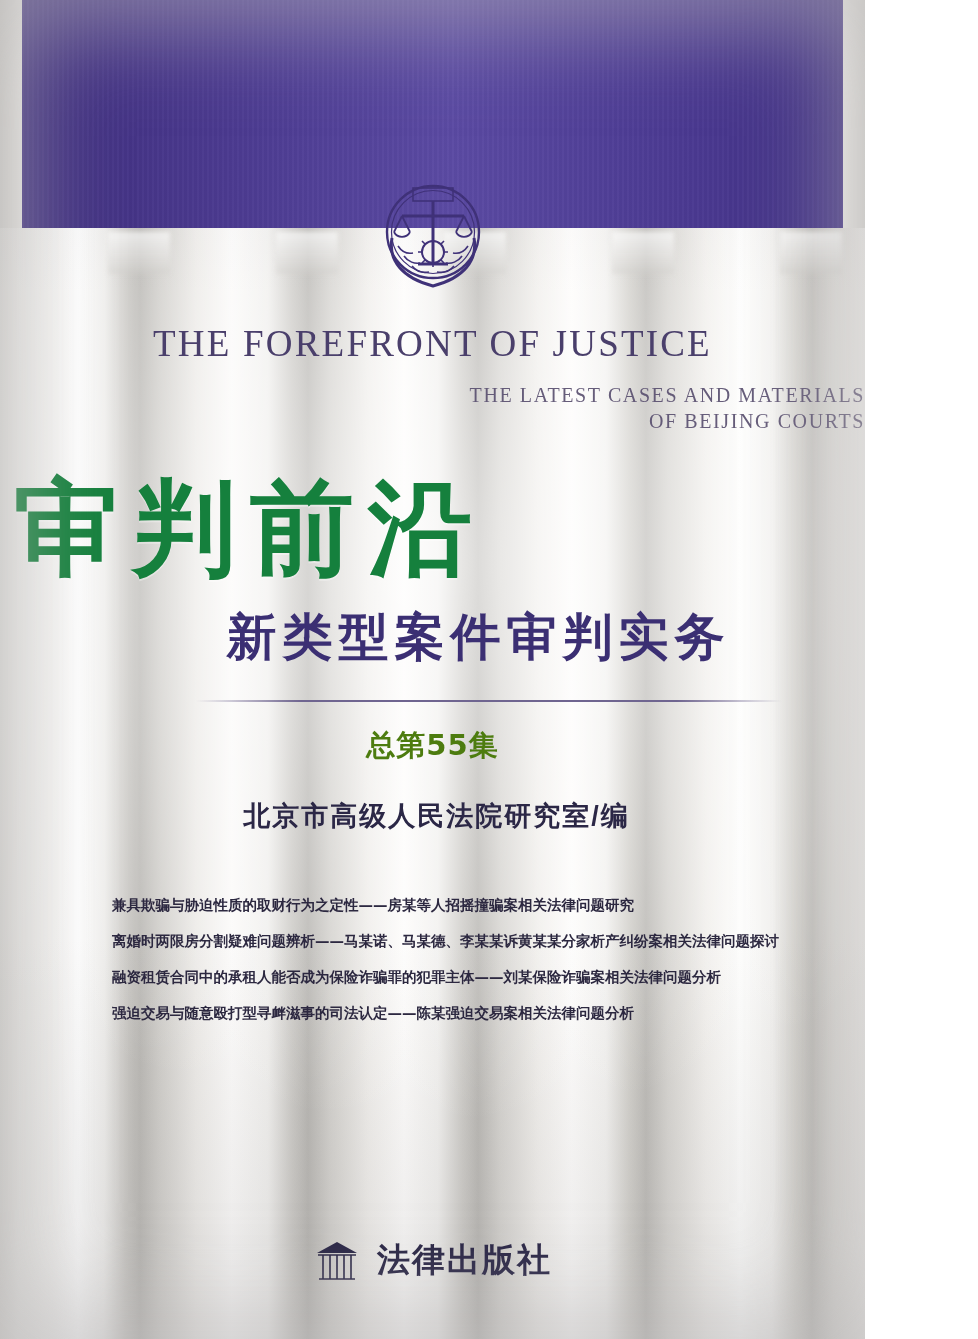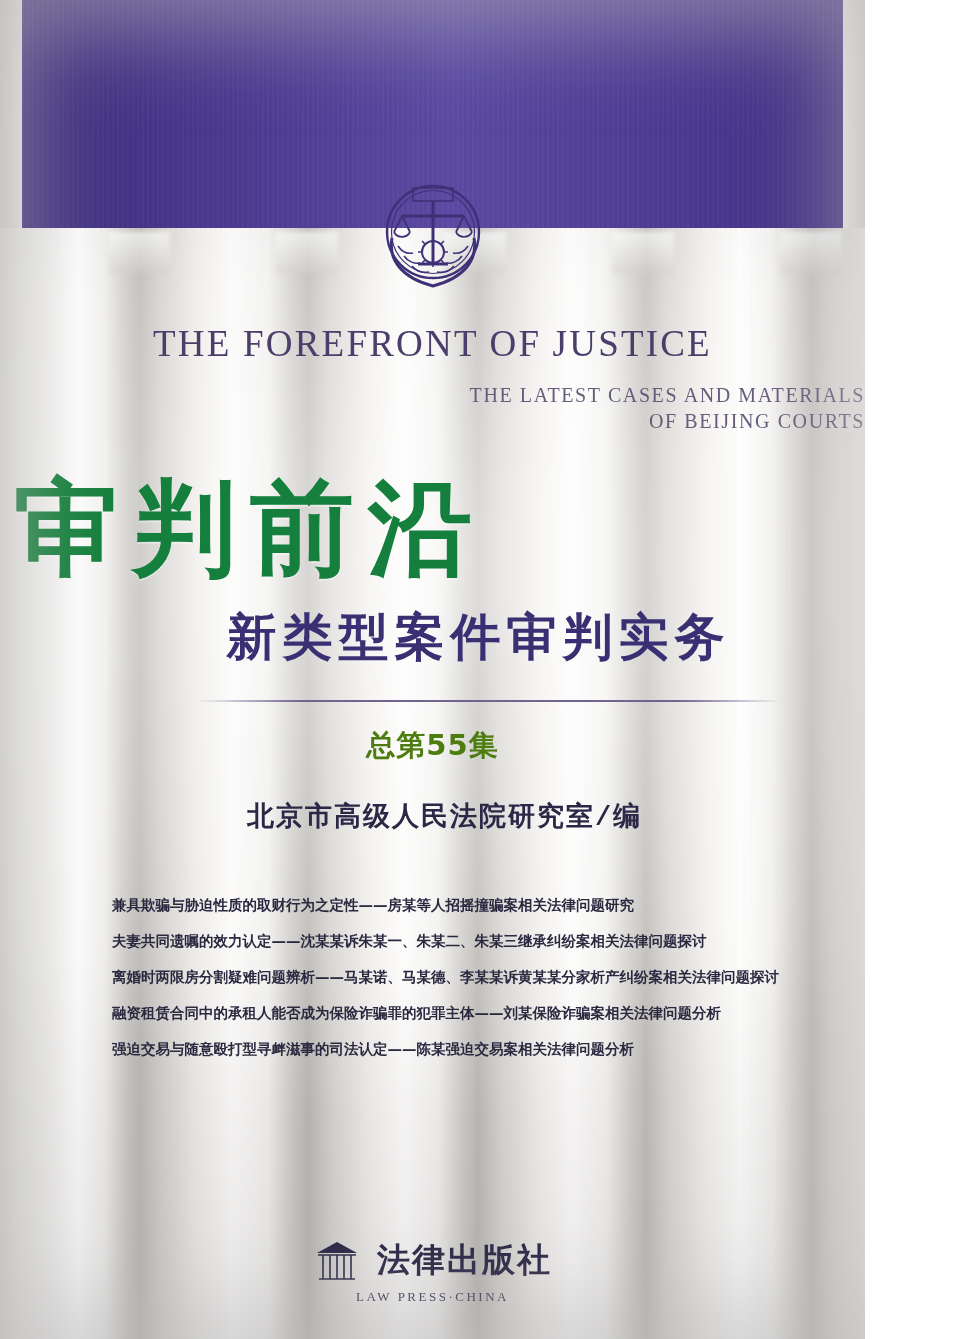--- a/index.html
+++ b/index.html
@@ -170,24 +170,24 @@
     text-align: center;
     font-family: "DejaVu Sans", sans-serif;
     font-weight: bold;
     font-size: 29px;
     letter-spacing: 1px;
     color: #4d7c0f;
   }
   .editor {
     position: absolute;
     top: 798px;
-    left: 12px;
-    width: 100%;
-    text-align: center;
-    font-family: Liberation Mono, monospace;
+    left: 4px;
+    width: 100%;
+    text-align: center;
+    font-family: Liberation Sans, sans-serif;
     font-weight: bold;
     font-size: 27px;
     letter-spacing: 2px;
     color: #2b2746;
   }
 
   
   .articles {
     position: absolute;
     top: 896px;
@@ -290,37 +290,35 @@
   <div class="cn-title">审判前沿</div>
   <div class="cn-sub">新类型案件审判实务</div>
 
   <div class="rule"></div>
 
   <div class="volume">总第55集</div>
   <div class="editor">北京市高级人民法院研究室/编</div>
 
   <div class="articles">
     <div class="article">兼具欺骗与胁迫性质的取财行为之定性——房某等人招摇撞骗案相关法律问题研究</div>
-    <div class="article">夫妻共同遗嘱的效力认定——沈某某诉朱某一、朱某二、朱某三继承纠纷案相关法律问题探讨</div>
     <div class="article">离婚时两限房分割疑难问题辨析——马某诺、马某德、李某某诉黄某某分家析产纠纷案相关法律问题探讨</div>
     <div class="article">融资租赁合同中的承租人能否成为保险诈骗罪的犯罪主体——刘某保险诈骗案相关法律问题分析</div>
     <div class="article">强迫交易与随意殴打型寻衅滋事的司法认定——陈某强迫交易案相关法律问题分析</div>
   </div>
 
   <div class="publisher">
     <div class="pub-row">
       <span class="pub-logo">
         <svg viewBox="0 0 48 44" width="48" height="44" aria-hidden="true">
           <g fill="none" stroke="#2b2746" stroke-width="1.6">
             <path d="M6 40 L42 40"></path>
             <path d="M10 40 L10 16 M17 40 L17 16 M24 40 L24 16 M31 40 L31 16 M38 40 L38 16"></path>
             <path d="M4 14 L44 14 L24 3 Z" fill="#2b2746" stroke="none"></path>
             <path d="M5 16 L43 16"></path>
           </g>
         </svg>
       </span>
       <span class="pub-name">法律出版社</span>
     </div>
-    <div class="pub-en">LAW PRESS·CHINA</div>
   </div>
 
   <div class="bg-vignette"></div>
 </div>
 
 </body></html>

